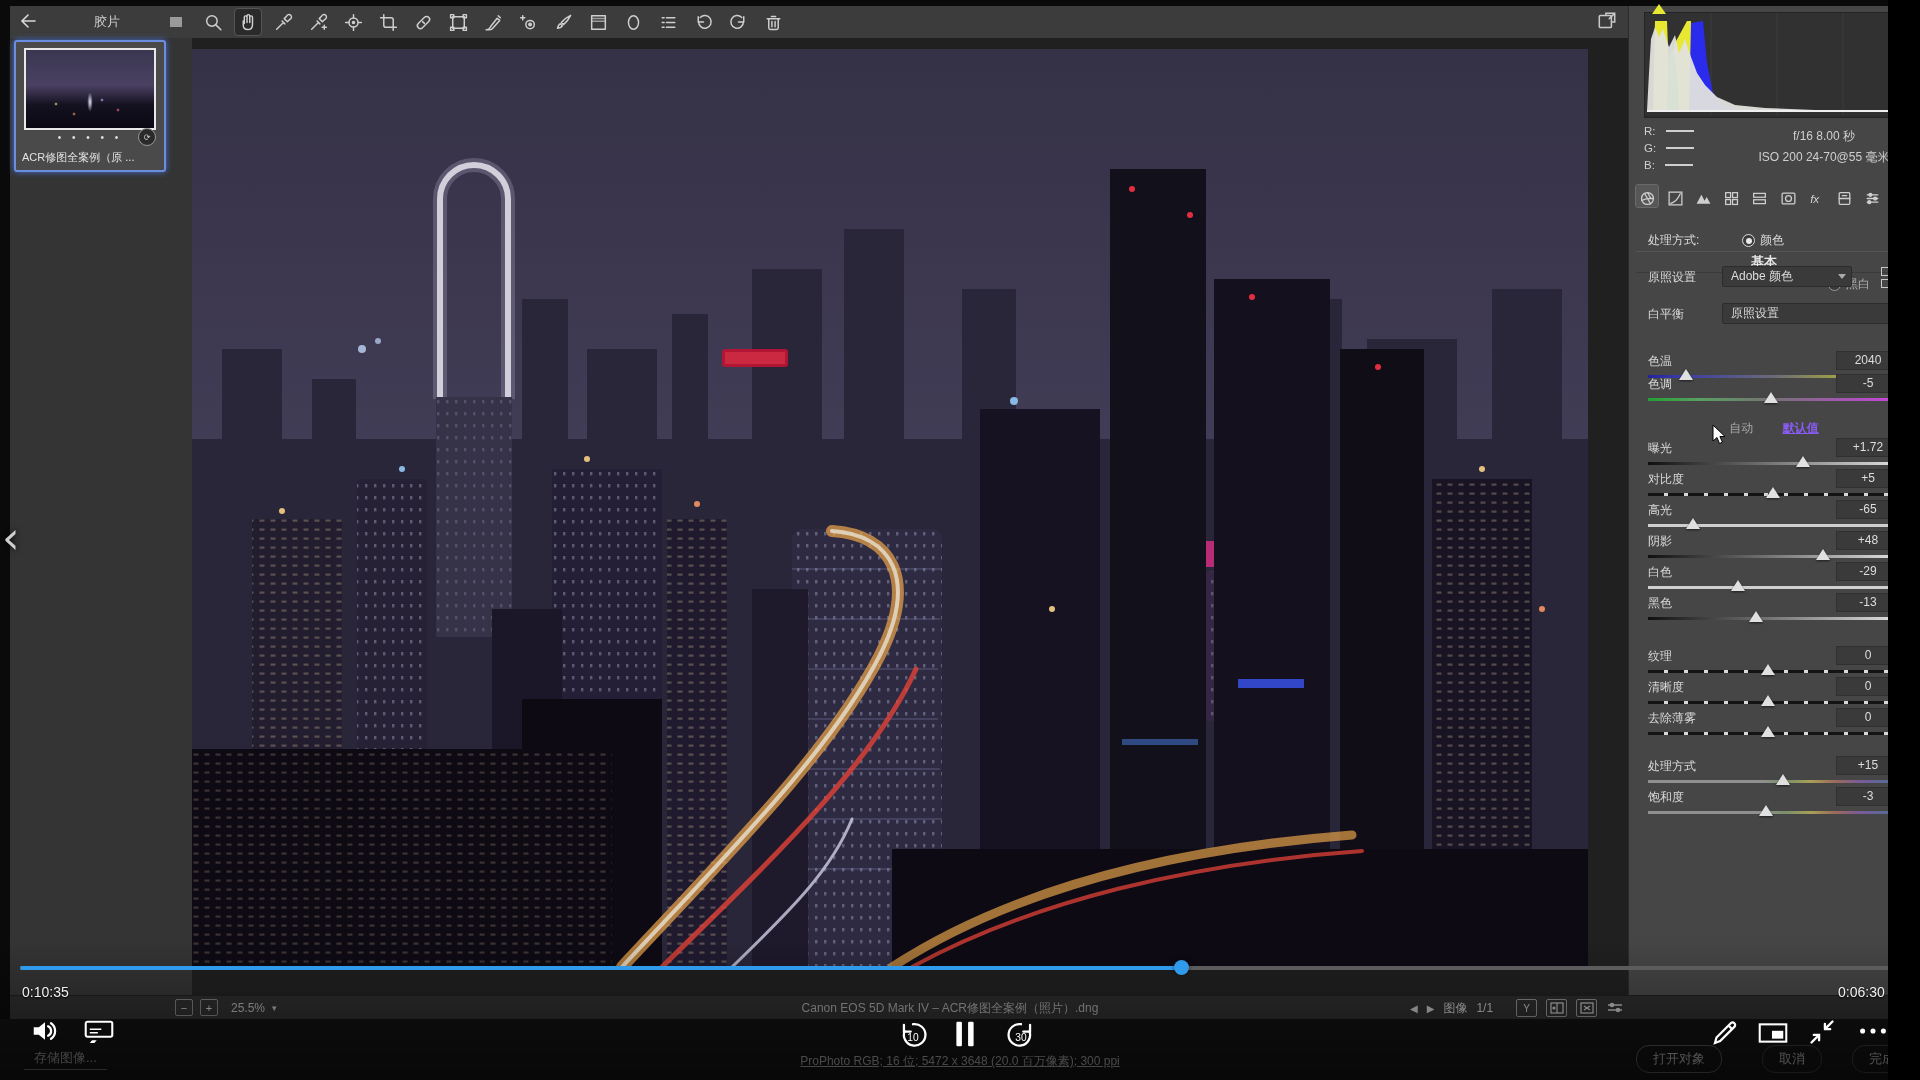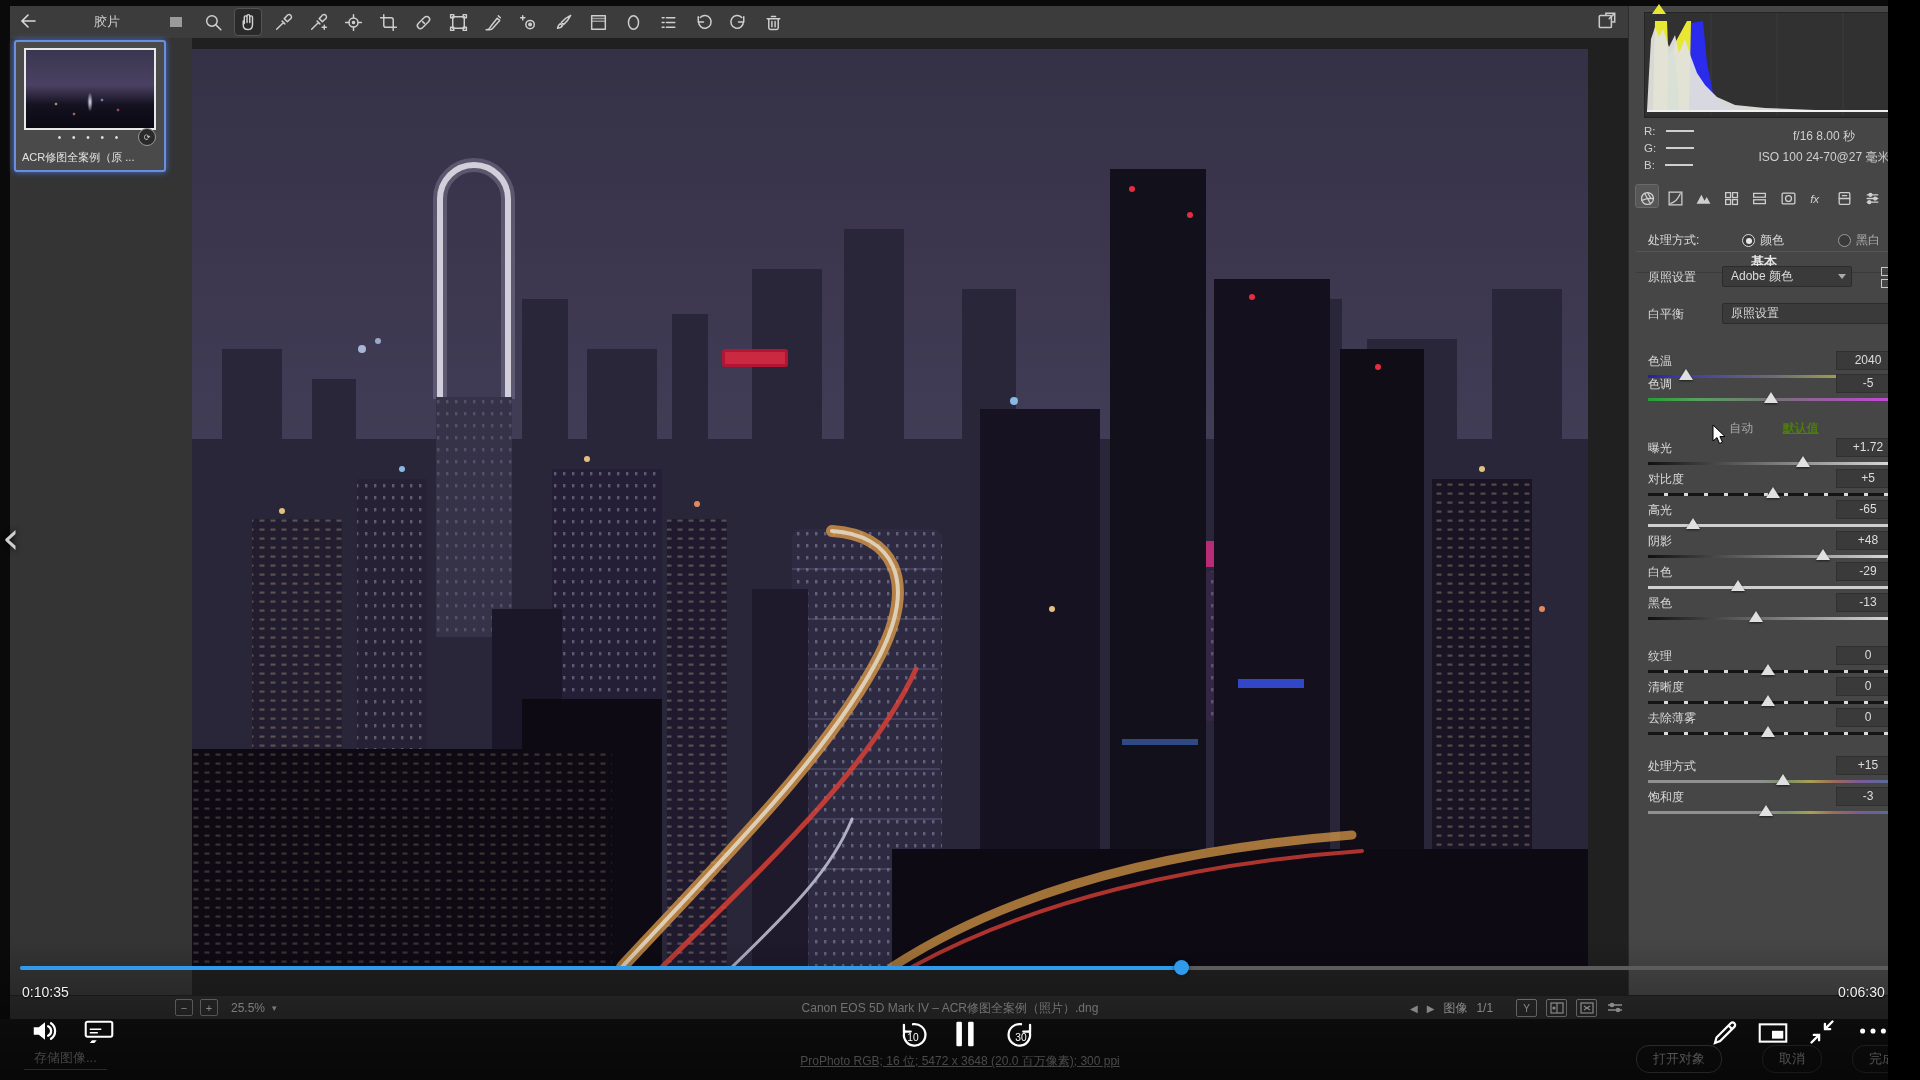--- a/index.html
+++ b/index.html
@@ -70,21 +70,21 @@
         border-left:7px solid transparent;border-right:7px solid transparent;border-bottom:11px solid #e0e0e0;
         filter:drop-shadow(0 1px 1px rgba(0,0,0,.6));}
   .tr-temp{background:linear-gradient(90deg,#2222a0,#3a3aa8 12%,#6a6a78 50%,#b8b832 88%,#d8d820);}
   .tr-tint{background:linear-gradient(90deg,#22a033,#58a060 20%,#787078 52%,#b050c0 85%,#cc44dd);}
   .tr-grad{background:linear-gradient(90deg,#101010,#e0e0e0);}
   .tr-plain{background:#cfcfcf;}
   .tr-dash{background:repeating-linear-gradient(90deg,#141414 0 16px,#d8d8d8 16px 20px);}
   .tr-rain{background:linear-gradient(90deg,#909090 0 45%,#7a8f6a 55%,#a8a055 65%,#9a6a5a 75%,#7a5a9a 85%,#5a6a9a 95%,#8a4a6a);}
   .autorow{position:absolute;left:1648px;width:252px;text-align:center;font-size:12px;}
   .autorow .auto{color:#a8a8a8;margin-right:26px;cursor:pointer;}
-  .autorow .def{color:#4d7c0f;text-decoration:underline;font-weight:bold;cursor:pointer;}
+  .autorow .def{color:#8b5cf6;text-decoration:underline;font-weight:bold;cursor:pointer;}
   
   #statusbar{left:10px;top:995px;width:1910px;height:24px;background:#2c2c2c;border-top:1px solid #1f1f1f;font-size:12px;color:#a8a8a8;}
   #zoomctl{position:absolute;left:165px;top:3px;display:flex;align-items:center;gap:7px;}
   .zbox{width:16px;height:15px;border:1px solid #777;border-radius:2px;display:flex;align-items:center;justify-content:center;font-size:11px;color:#bbb;cursor:pointer;}
   #file-title{position:absolute;left:560px;width:760px;top:4px;text-align:center;color:#9a9a9a;}
   #navctl{position:absolute;left:1400px;top:3px;display:flex;align-items:center;gap:9px;color:#b8b8b8;}
   .navbox{width:19px;height:16px;border:1px solid #888;border-radius:2px;display:flex;align-items:center;justify-content:center;font-size:10px;cursor:pointer;}
   .arr{cursor:pointer;font-size:10px;}
   
   #footer{left:0;top:1019px;width:1920px;height:61px;background:#111;}
@@ -379,21 +379,21 @@
     <div class="rgb-row">
         <span>G:</span>
         <span class="rgb-dash"></span>
       </div>
     <div class="rgb-row">
         <span>B:</span>
         <span class="rgb-dash"></span>
       </div>
     <div id="exif-right">
       <div>f/16   8.00 秒</div>
-      <div>ISO 100   24-70@27 毫米</div>
+      <div>ISO 200   24-70@55 毫米</div>
     </div>
   </div>
 
   <div class="abs" id="tabs">
       <div class="ptab active">
         <svg viewBox="0 0 16 16" width="17" height="17" fill="none" stroke="#cfcfcf" stroke-width="1.2" stroke-linecap="round">
           <circle cx="8" cy="8" r="5.6"></circle>
           <path d="M8 2.4l2.8 4.9M13.6 8l-5.6.1M10.8 12.9L8 8M2.7 9.8L8 8M5.2 3.1L8 8"></path>
         </svg>
       </div>
@@ -459,21 +459,21 @@
     <span id="basic-title">基本</span>
     <span id="basic-menu" style="background:#aaa;box-shadow:0 5px 0 #aaa;"></span>
   </div>
 
   <div class="prow" style="top:232px;">
     <span>处理方式:</span>
     <span style="position:absolute;right:116px;" class="radio">
       <span class="rdot sel"></span>
       <span>颜色</span>
     </span>
-    <span style="position:absolute;right:20px;" class="radio">
+    <span style="position:absolute;right:30px;margin-top:44px;" class="radio">
       <span class="rdot"></span>
       <span style="color:#b0b0b0;">黑白</span>
     </span>
   </div>
 
   <div class="prow" style="top:266px;">
     <span style="position:absolute;top:3px;">原照设置</span>
     <span class="select" style="position:absolute;left:74px;width:104px;">
       <span>Adobe 颜色</span>
     </span>

